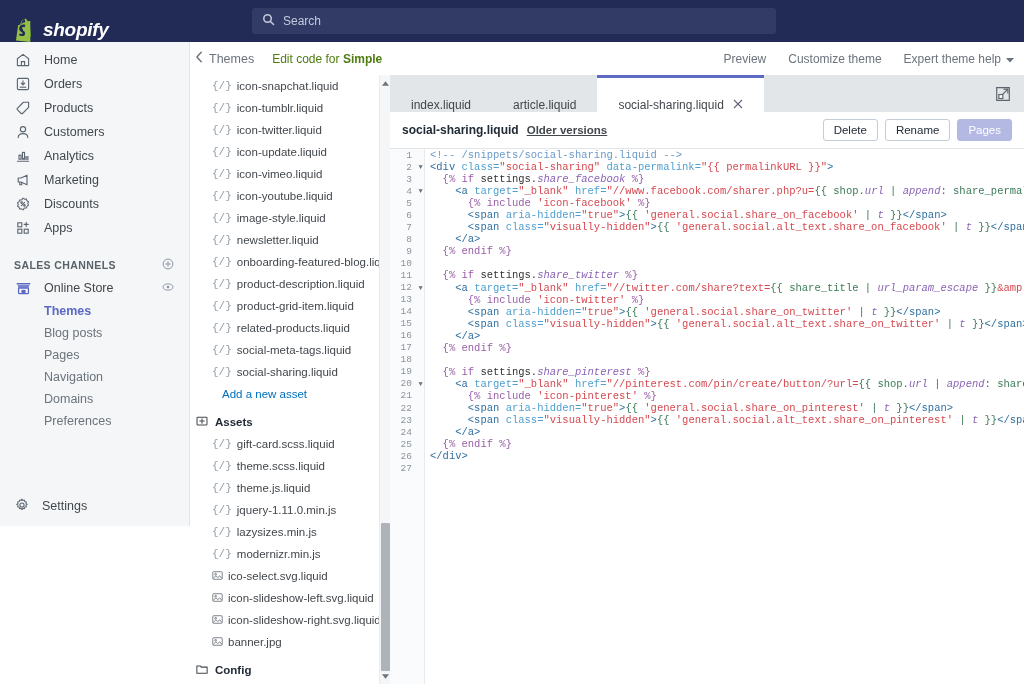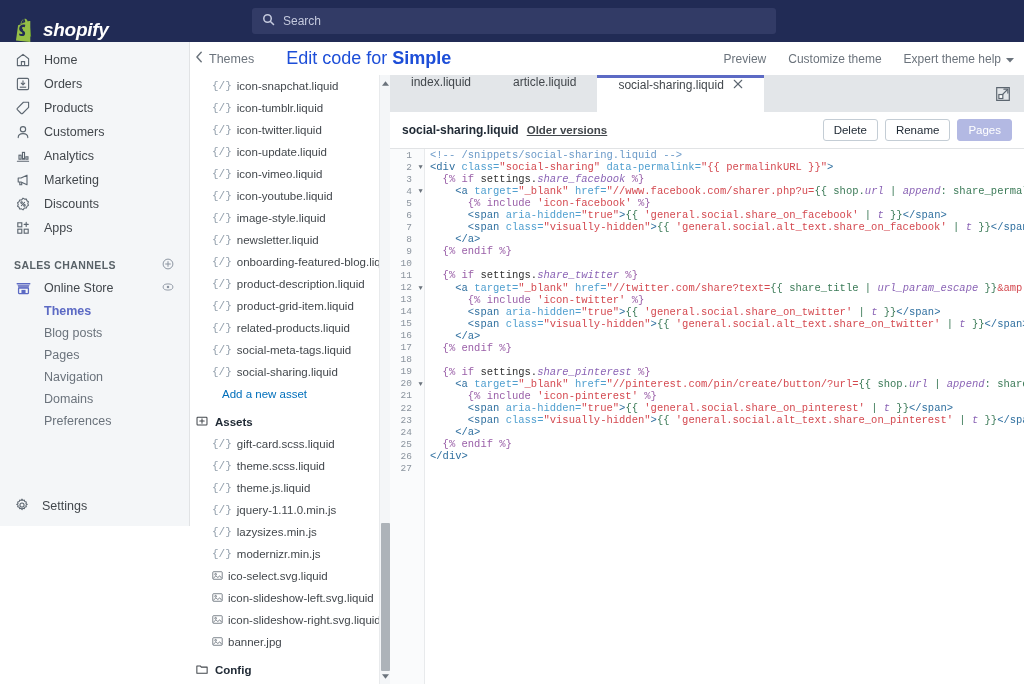--- a/index.html
+++ b/index.html
@@ -75,30 +75,30 @@
   .sb-arrow { position: absolute; left: 1px; width: 9px; height: 12px;
               display: flex; align-items: center; justify-content: center; }
 
   
   #subhdr {
     position: absolute; left: 190px; top: 42px; width: 834px; height: 33px;
     display: flex; align-items: center; background: #fff;
   }
   #crumb { display: flex; align-items: center; gap: 5px; margin-left: 5px;
            color: #6b737c; font-size: 12.5px; }
-  #pgtitle { margin-left: 32px; font-size: 18px; color: #1d4ed8; }
+  #pgtitle { margin-left: 18px; font-size: 12px; color: #4d7c0f; }
   #pgtitle b { font-weight: bold; }
   #hdrlinks { position: absolute; right: 10px; display: flex; align-items: center;
               gap: 22px; color: #6b737c; font-size: 12px; }
   #hdrlinks .dd { display: flex; align-items: center; gap: 5px; }
 
   
   #editor { position: absolute; left: 390px; top: 75px; width: 634px; height: 609px; background: #fff; }
   #tabbar { position: relative; height: 37px; background: #e3e6e9; display: flex; align-items: stretch; }
-  .tab { display: flex; align-items: flex-start; gap: 9px; padding: 0 21px;
+  .tab { display: flex; align-items: flex-end; gap: 9px; padding: 0 21px;
          font-size: 12px; color: #42474c; cursor: default; }
   .tab.active { background: #fff; border-top: 3px solid #5c6ac4; padding-top: 0; margin-top: -0px; }
   #expand-btn { position: absolute; right: 10px; top: 8px; width: 22px; height: 22px;
                 display: flex; align-items: center; justify-content: center; }
   #filebar { height: 37px; background: #fff; display: flex; align-items: center;
              padding: 0 12px; border-bottom: 1px solid #e1e3e5; }
   #filebar .fname { font-size: 12px; font-weight: bold; color: #212b36; }
   #filebar .older { font-size: 11.5px; color: #42474c; text-decoration: underline; margin-left: 8px; font-weight: bold; }
   #filebar .btns { margin-left: auto; display: flex; gap: 7px; }
   .btn { font-size: 11.5px; padding: 4px 10px; border: 1px solid #c4cdd5;

